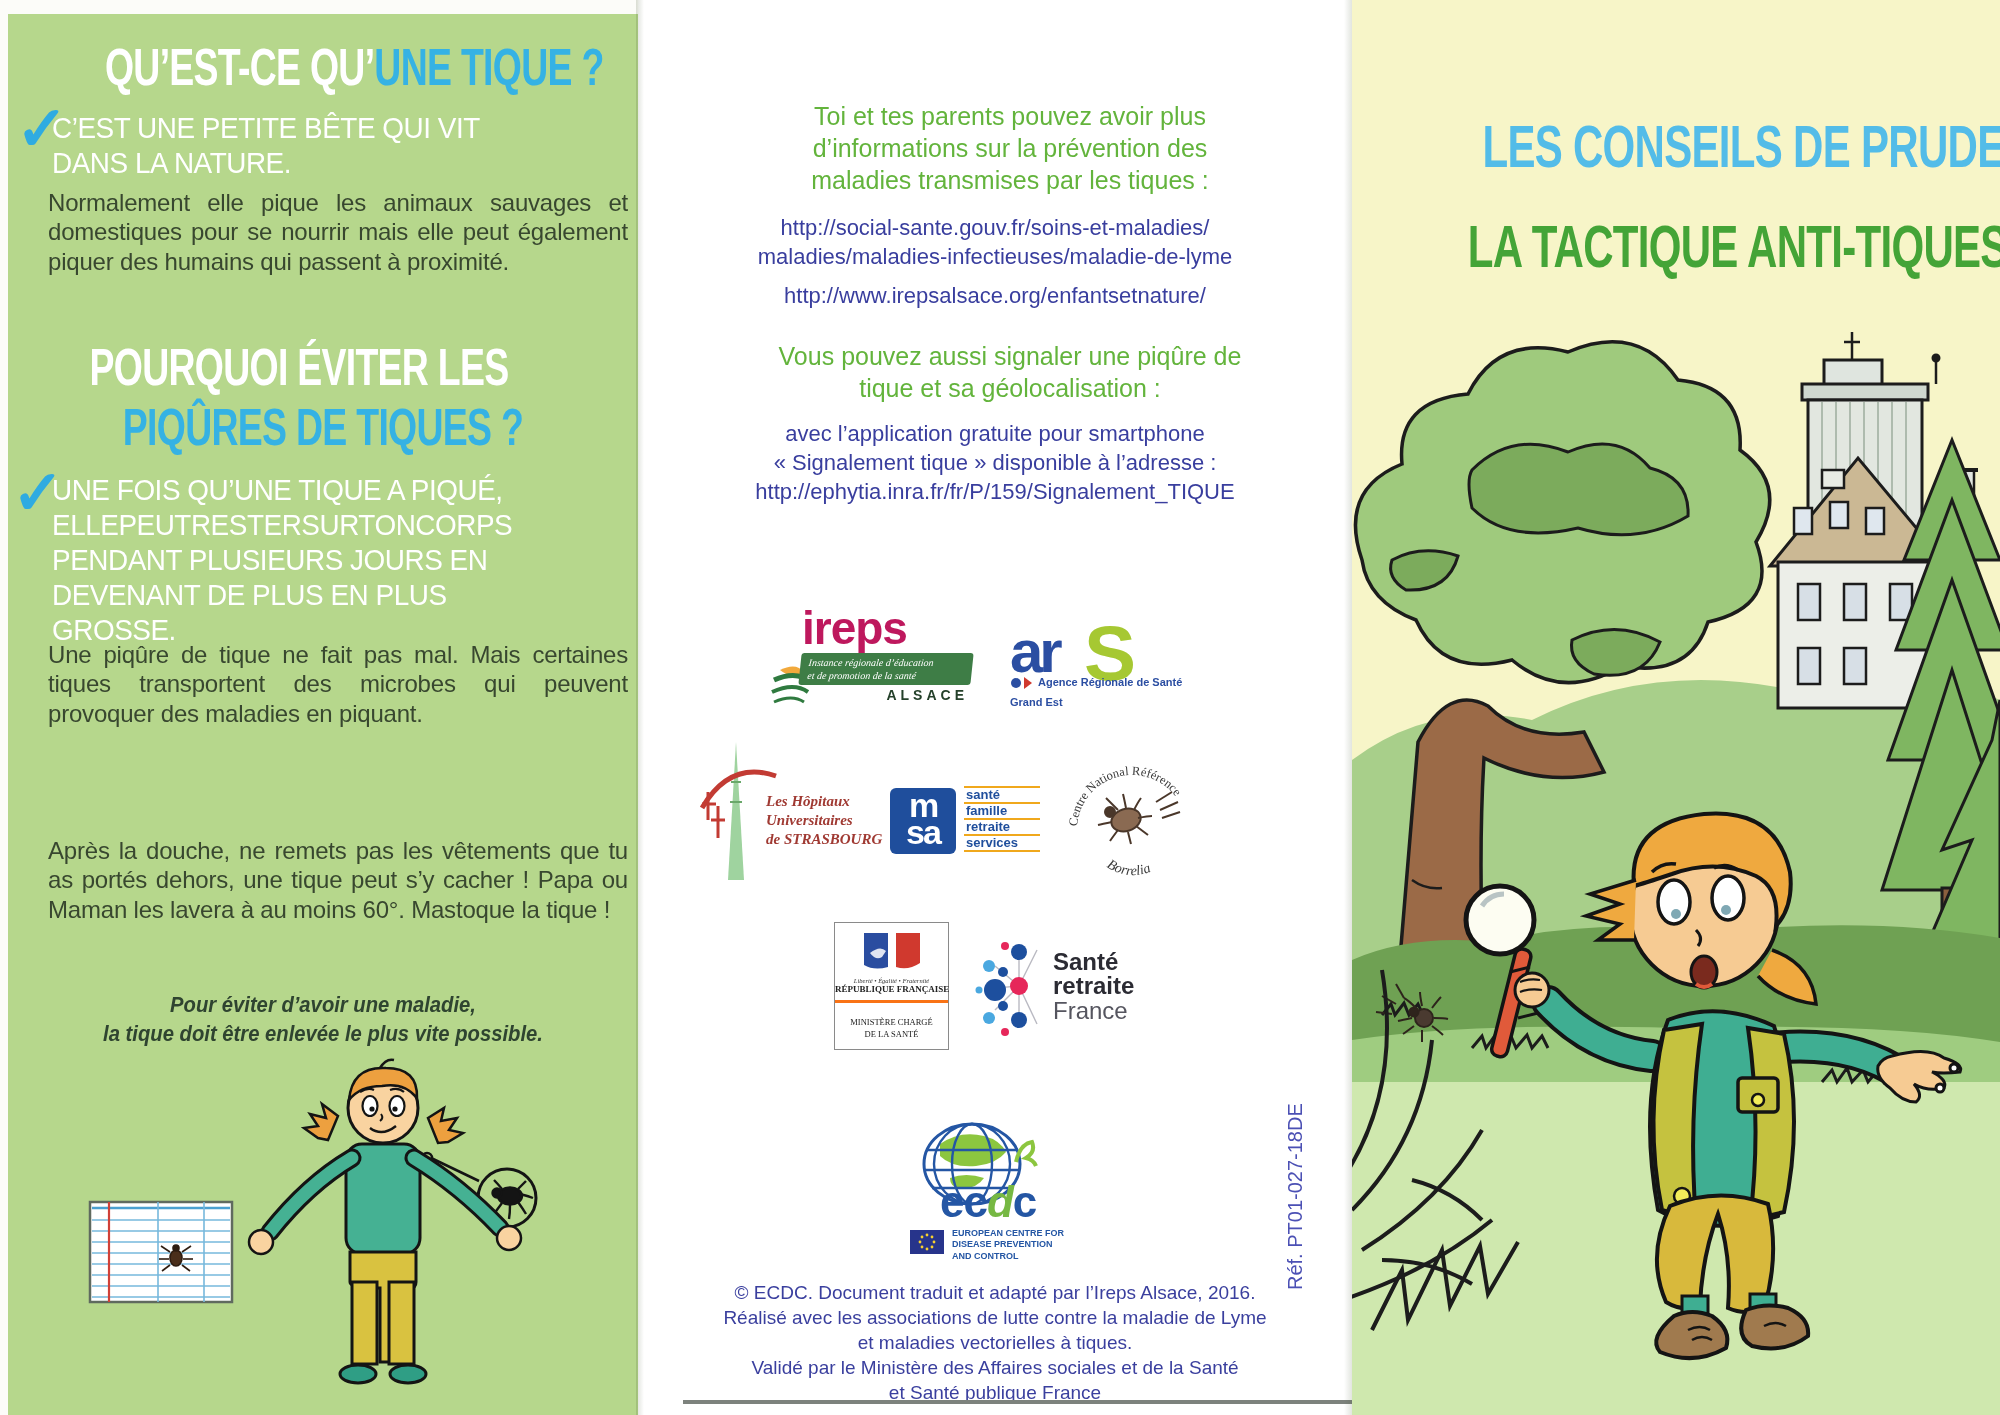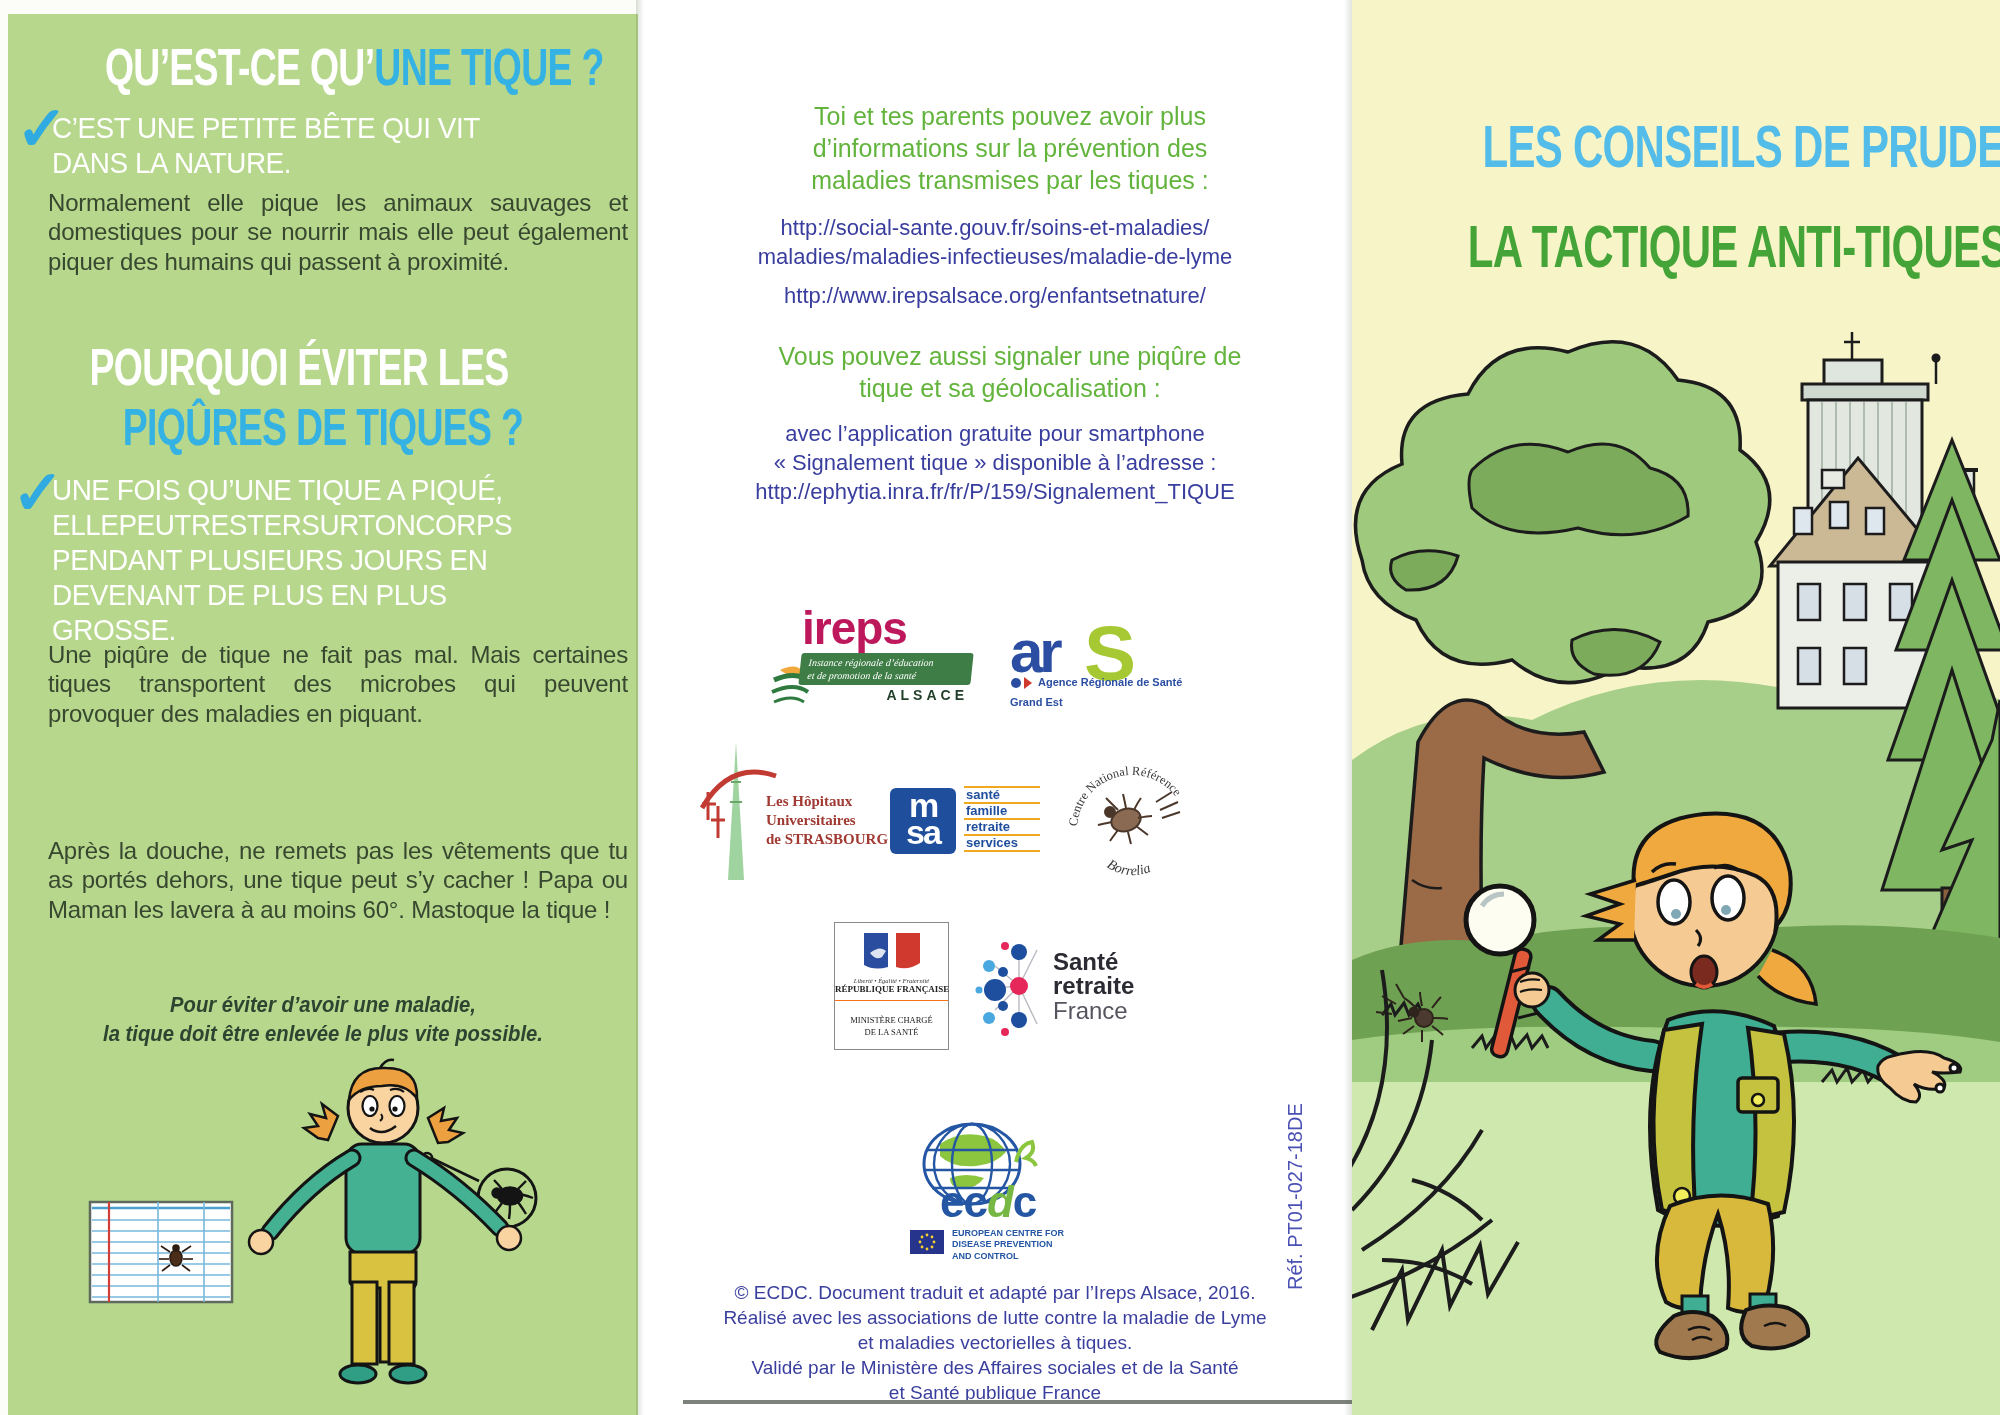--- a/index.html
+++ b/index.html
@@ -29,32 +29,32 @@
   .credit-line{font-size:19px;color:#3a3f9e;line-height:1.32;white-space:nowrap;}
   .refv{font-size:20px;color:#4b50b4;white-space:nowrap;transform:rotate(-90deg);transform-origin:0 0;}
   
   .ireps-name{font-size:46px;font-weight:700;color:#be185d;letter-spacing:-1px;line-height:.9;}
   .ireps-banner{width:158px;background:#3e7d46;border-radius:3px;padding:4px 6px 3px 8px;transform:skewX(-6deg);}
   .ireps-tag{font-size:10px;font-style:italic;color:#fff;line-height:1.25;white-space:nowrap;font-family:"Liberation Serif",serif;}
   .ireps-region{font-size:14px;font-weight:700;color:#24402a;letter-spacing:4px;}
   .ars-ar{font-size:60px;font-weight:700;color:#2b4ea2;letter-spacing:-4px;line-height:.8;}
   .ars-s{font-size:78px;font-weight:700;color:#a6c832;line-height:.7;}
   .ars-small{font-size:11px;font-weight:700;color:#2b4ea2;white-space:nowrap;}
-  .hus-text{font-family:"Liberation Serif",serif;font-weight:700;
+  .hus-text{font-family:"Liberation Serif",serif;font-style:italic;font-weight:700;
             font-size:15px;color:#a03a33;line-height:1.25;white-space:nowrap;}
   .msa-sq{width:66px;height:66px;background:#1f4e9c;border-radius:6px;color:#fff;text-align:center;
           font-weight:700;line-height:.78;letter-spacing:-2px;padding-top:4px;box-sizing:border-box;}
   .msa-m{font-size:34px;display:block;} .msa-sa{font-size:34px;display:block;}
   .msa-item{font-size:13px;font-weight:700;color:#1f4e9c;border-top:2px solid #f0a81c;
             padding:0 2px;line-height:14px;width:72px;}
   .msa-item:last-child{border-bottom:2px solid #f0a81c;}
   .rep-box{width:115px;height:128px;border:1px solid #8a8a8a;background:#fff;box-sizing:border-box;text-align:center;}
   .rep-motto{font-size:6.5px;font-style:italic;color:#333;font-family:"Liberation Serif",serif;white-space:nowrap;}
   .rep-name{font-size:9px;font-weight:700;color:#222;font-family:"Liberation Serif",serif;white-space:nowrap;}
-  .rep-min{font-size:8.5px;color:#222;font-family:"Liberation Serif",serif;line-height:1.4;border-top:1px solid #f97316;
+  .rep-min{font-size:8.5px;color:#222;font-family:"Liberation Serif",serif;line-height:1.4;border-top:3px solid #f97316;
            margin-top:6px;padding-top:14px;}
   .spf-w1{font-size:24px;font-weight:700;color:#2b2b33;line-height:1.02;}
   .spf-w3{font-size:24px;color:#55555f;line-height:1.02;}
   .ecdc-word{font-size:44px;font-weight:700;letter-spacing:-1px;line-height:1;}
   .ecdc-blue{color:#2456a4;} .ecdc-green{color:#76b843;}
   .ecdc-cap{font-size:9px;font-weight:700;color:#2456a4;line-height:1.25;white-space:nowrap;}
   .scanline{background:#7d827d;}
 </style>
 </head>
 <body>

